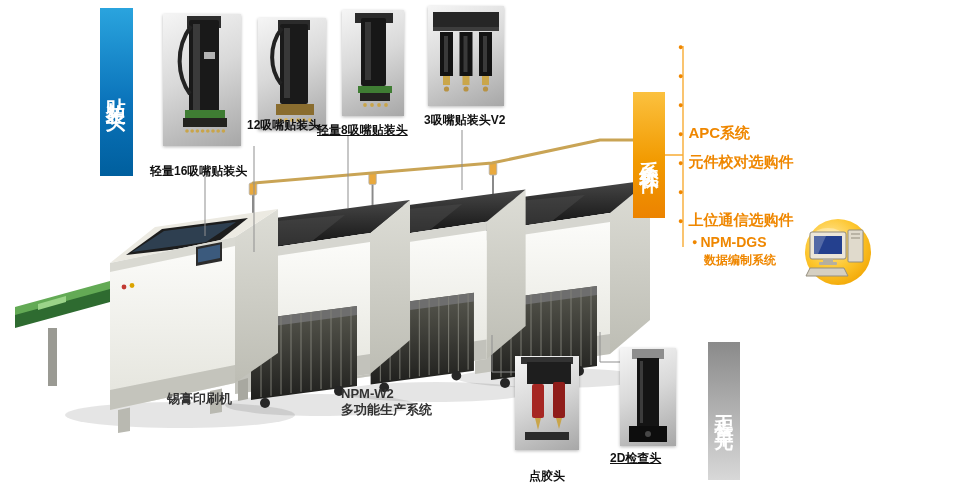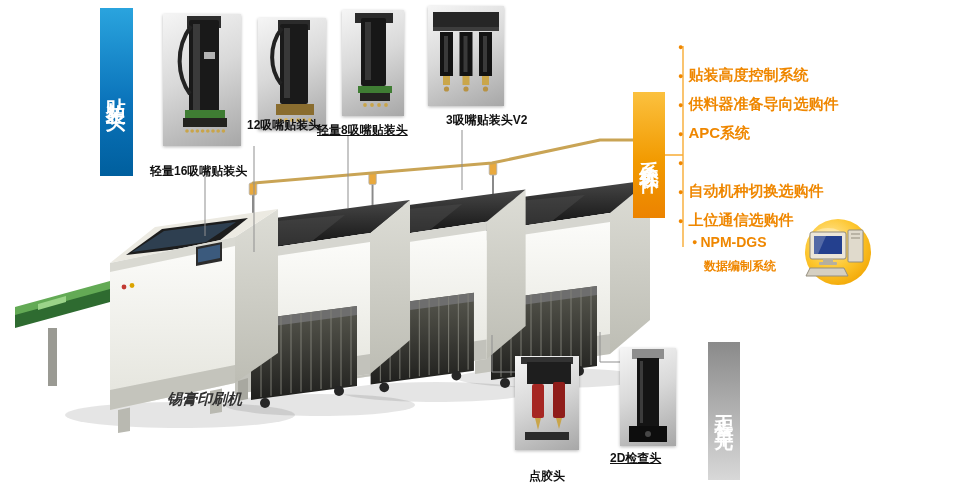--- a/index.html
+++ b/index.html
@@ -22,35 +22,35 @@
         box-shadow:0 1px 3px rgba(0,0,0,.28);}
   .prod svg{display:block;width:100%;height:100%;}
   .head1{left:163px;top:14px;width:78px;height:132px;}
   .head2{left:258px;top:18px;width:68px;height:112px;}
   .head3{left:342px;top:10px;width:62px;height:106px;}
   .head4{left:428px;top:6px;width:76px;height:100px;}
   .dispenser{left:515px;top:356px;width:64px;height:94px;}
   .inspect{left:620px;top:348px;width:56px;height:98px;}
 
   .plabel{position:absolute;font-size:12px;font-weight:bold;color:#111;white-space:nowrap;}
-  #l1{left:150px;top:163px;} #l2{left:247px;top:117px;} #l3{left:317px;top:122px;text-decoration:underline;} #l4{left:424px;top:112px;margin-left:22px;}
+  #l1{left:150px;top:163px;} #l2{left:247px;top:117px;} #l3{left:317px;top:122px;text-decoration:underline;} #l4{left:424px;top:112px;}
   #ld{left:529px;top:468px;} #li{left:610px;top:450px;text-decoration:underline;}
 
-  .mlabel{position:absolute;font-weight:bold;color:#333;font-size:15px;white-space:nowrap;line-height:16px;font-style:italic;}
+  .mlabel{position:absolute;font-weight:bold;color:#333;font-size:13px;white-space:nowrap;line-height:16px;}
   #printerLabel{left:167px;top:391px;}
   #npmLabel{left:341px;top:386px;}
 
   
   .options{position:absolute;left:678px;top:32px;margin:0;padding:0;list-style:none;}
   .options li{display:flex;align-items:center;height:29px;color:#ef8700;font-weight:bold;font-size:15px;white-space:nowrap;}
   .b{font-size:9px;margin-right:5px;}
   .dgs{position:absolute;left:692px;top:234px;color:#ef8700;font-weight:bold;}
   .dgs1{font-size:14px;display:flex;align-items:center;}
   .dgs1 .b{margin-right:3px;}
-  .dgs2{font-size:12px;margin-left:12px;margin-top:8px;white-space:nowrap;}
+  .dgs2{font-size:12px;margin-left:12px;margin-top:2px;white-space:nowrap;}
 
   .abs{position:absolute;}
 </style>
 </head>
 <body>
 
 <div class="stage">
 
   <svg class="abs" style="left:0;top:120px;" width="680" height="350" viewBox="0 0 680 350">
     <defs>
@@ -212,49 +212,51 @@
       </g>
     </svg>
   </div>
 
   <div class="plabel" id="l1">轻量16吸嘴贴装头</div>
   <div class="plabel" id="l2">12吸嘴贴装头</div>
   <div class="plabel" id="l3">轻量8吸嘴贴装头</div>
   <div class="plabel" id="l4">3吸嘴贴装头V2</div>
 
   <div class="mlabel" id="printerLabel">锡膏印刷机</div>
+  <div class="mlabel" id="npmLabel">
+    <div>NPM-W2</div>
+    <div>多功能生产系统</div>
+  </div>
 
   <div class="banner orange">系统软件</div>
 
   <svg class="abs" style="left:620px;top:28px;" width="100" height="230" viewBox="0 0 100 230">
     <path d="M45 127 L63 127 M63 18 L63 219" stroke="#f6a21e" stroke-width="1.4" fill="none" opacity="0.9"></path>
   </svg>
 
   <ul class="options">
     <li>
         <span class="b">●</span>
       </li>
     <li>
         <span class="b">●</span>
-        <span>贴装高度控制系统</span>
-      </li>
-    <li>
-        <span class="b">●</span>
-        <span>供料器准备导向选购件</span>
+      </li>
+    <li>
+        <span class="b">●</span>
       </li>
     <li>
         <span class="b">●</span>
         <span>APC系统</span>
       </li>
     <li>
         <span class="b">●</span>
-      </li>
-    <li>
-        <span class="b">●</span>
-        <span>自动机种切换选购件</span>
+        <span>元件校对选购件</span>
+      </li>
+    <li>
+        <span class="b">●</span>
       </li>
     <li>
         <span class="b">●</span>
         <span>上位通信选购件</span>
       </li>
   </ul>
 
   <div class="dgs">
     <div class="dgs1">
       <span class="b">●</span>

